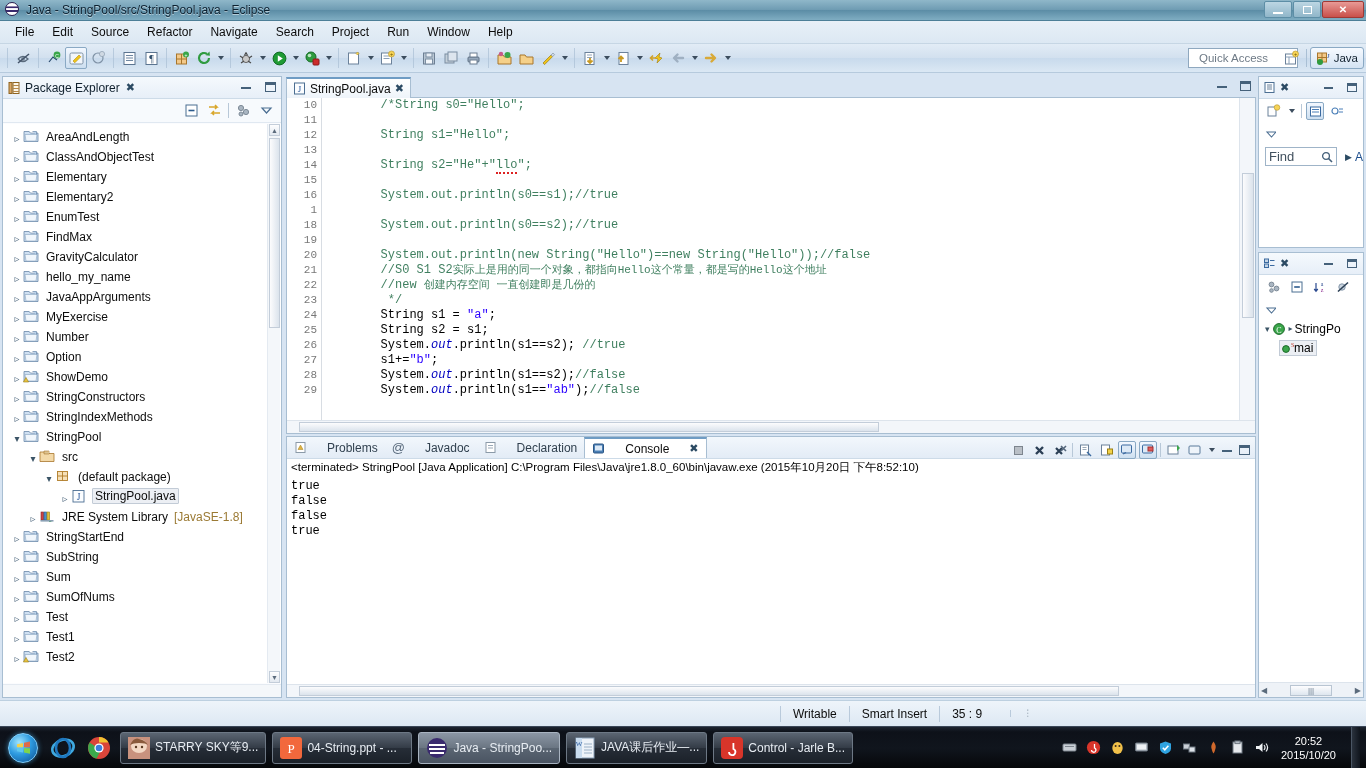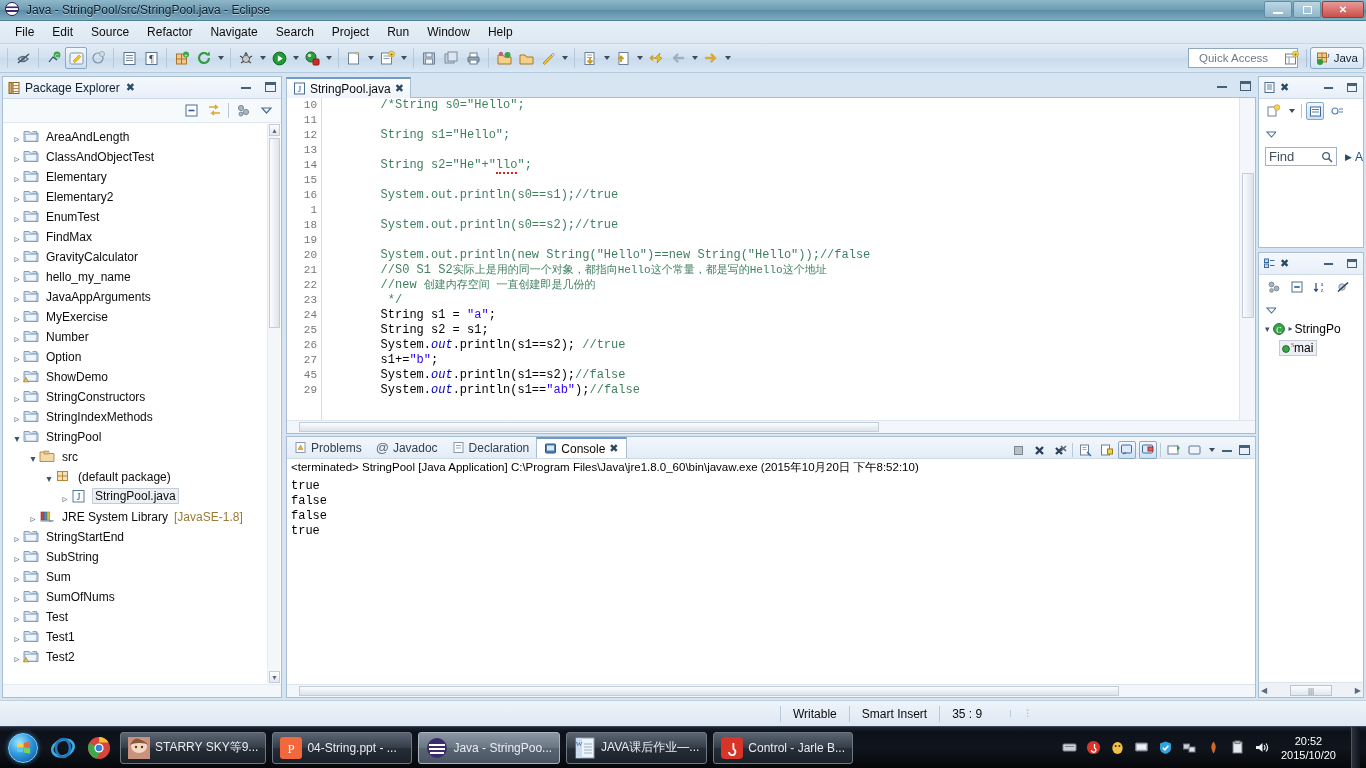--- a/index.html
+++ b/index.html
@@ -137,21 +137,21 @@
   .c-txt{ color:#000; }
   .cjk{ font-family:Liberation Mono, monospace; font-size:11px; color:#3f7f5f;text-align:right; }
   .squig{ border-bottom:2px dotted #d22; padding-bottom:0px; }
   .ed-vscroll{ position:absolute; right:0; top:0; width:16px; bottom:13px; background:#f3f6fa; border-left:1px solid #dde4ec;}
   .ed-hscroll{ position:absolute; left:0; right:0; bottom:0; height:13px; background:#f3f6fa; border-top:1px solid #dde4ec;}
 
   
   .console{ position:absolute; left:286px; top:362px; right:110px; bottom:2px; }
   .cpanel{ position:absolute; inset:0; background:#fff; border:1px solid #a8bed2; }
   .ctabs{ height:22px; display:flex; align-items:flex-end; background:linear-gradient(to bottom,#f2f7fc,#e3ecf6); border-bottom:1px solid #cddbe8; position:relative;}
-  .ctab{ height:21px; display:flex; align-items:center; gap:4px; padding:0 7px; font-size:12px; color:#31414f;}
+  .ctab{ height:21px; display:flex; align-items:center; gap:20px; padding:0 7px; font-size:12px; color:#31414f;}
   .ctab.active{ background:#fff; border:1px solid #a8bed2; border-bottom:none; border-top:2px solid #6f9cc4; color:#0c0c0c;}
   .ctoolbar{ position:absolute; right:4px; top:2px; display:flex; align-items:center; gap:3px;}
   .cmeta{ position:absolute; top:23px; left:4px; right:4px; height:17px; font-size:11.5px; color:#000; white-space:nowrap; font-family:"Liberation Sans",sans-serif;}
   .cout{ position:absolute; top:42px; left:4px; right:18px; bottom:16px;
          font-family:"Liberation Mono", monospace; font-size:12px; line-height:15px; color:#000;}
   .c-hscroll{ position:absolute; left:0; right:0; bottom:0; height:13px; background:#f3f6fa; border-top:1px solid #dde4ec;}
 
   
   .rstack{ position:absolute; right:2px; top:2px; width:106px; bottom:2px; }
   .rpanel{ position:absolute; left:0; right:0; background:#fff; border:1px solid #a8bed2; }
@@ -801,21 +801,21 @@
             <div class="gl">18</div>
             <div class="gl">19</div>
             <div class="gl">20</div>
             <div class="gl">21</div>
             <div class="gl">22</div>
             <div class="gl">23</div>
             <div class="gl">24</div>
             <div class="gl">25</div>
             <div class="gl">26</div>
             <div class="gl">27</div>
-            <div class="gl">45</div>
+            <div class="gl">28</div>
             <div class="gl">29</div>
           </div>
         <div class="gutline"></div>
         <div class="codearea" id="codearea"><div class="cl"><span class="c-cmt">        /*String s0="Hello";</span></div><div class="cl">&nbsp;</div><div class="cl"><span class="c-cmt">        String s1="Hello";</span></div><div class="cl">&nbsp;</div><div class="cl"><span class="c-cmt">        String s2="He"+"</span><span class="c-cmt squig">llo</span><span class="c-cmt">";</span></div><div class="cl">&nbsp;</div><div class="cl"><span class="c-cmt">        System.out.println(s0==s1);//true</span></div><div class="cl">&nbsp;</div><div class="cl"><span class="c-cmt">        System.out.println(s0==s2);//true</span></div><div class="cl">&nbsp;</div><div class="cl"><span class="c-cmt">        System.out.println(new String("Hello")==new String("Hello"));//false</span></div><div class="cl"><span class="c-cmt">        //S0 S1 S2</span><span class="cjk">实际上是用的同一个对象，都指向Hello这个常量，都是写的Hello这个地址</span></div><div class="cl"><span class="c-cmt">        //new </span><span class="cjk">创建内存空间 一直创建即是几份的</span></div><div class="cl"><span class="c-cmt">         */</span></div><div class="cl"><span class="c-txt">        String s1 = </span><span class="c-str">"a"</span><span class="c-txt">;</span></div><div class="cl"><span class="c-txt">        String s2 = s1;</span></div><div class="cl"><span class="c-txt">        System.</span><span class="c-fld">out</span><span class="c-txt">.println(s1==s2); </span><span class="c-cmt">//true</span></div><div class="cl"><span class="c-txt">        s1+=</span><span class="c-str">"b"</span><span class="c-txt">;</span></div><div class="cl"><span class="c-txt">        System.</span><span class="c-fld">out</span><span class="c-txt">.println(s1==s2);</span><span class="c-cmt">//false</span></div><div class="cl"><span class="c-txt">        System.</span><span class="c-fld">out</span><span class="c-txt">.println(s1==</span><span class="c-str">"ab"</span><span class="c-txt">);</span><span class="c-cmt">//false</span></div></div>
         <div class="ed-vscroll">
           <div style="position:absolute;left:2px;top:75px;width:12px;height:145px;background:linear-gradient(to right,#fcfcfd,#dbe3ec);border:1px solid #c3cdd9;"></div>
         </div>
         <div class="ed-hscroll">
           <div style="position:absolute;left:12px;top:1px;width:580px;height:10px;background:linear-gradient(to bottom,#fcfcfd,#dbe3ec);border:1px solid #c3cdd9;"></div>
         </div>

